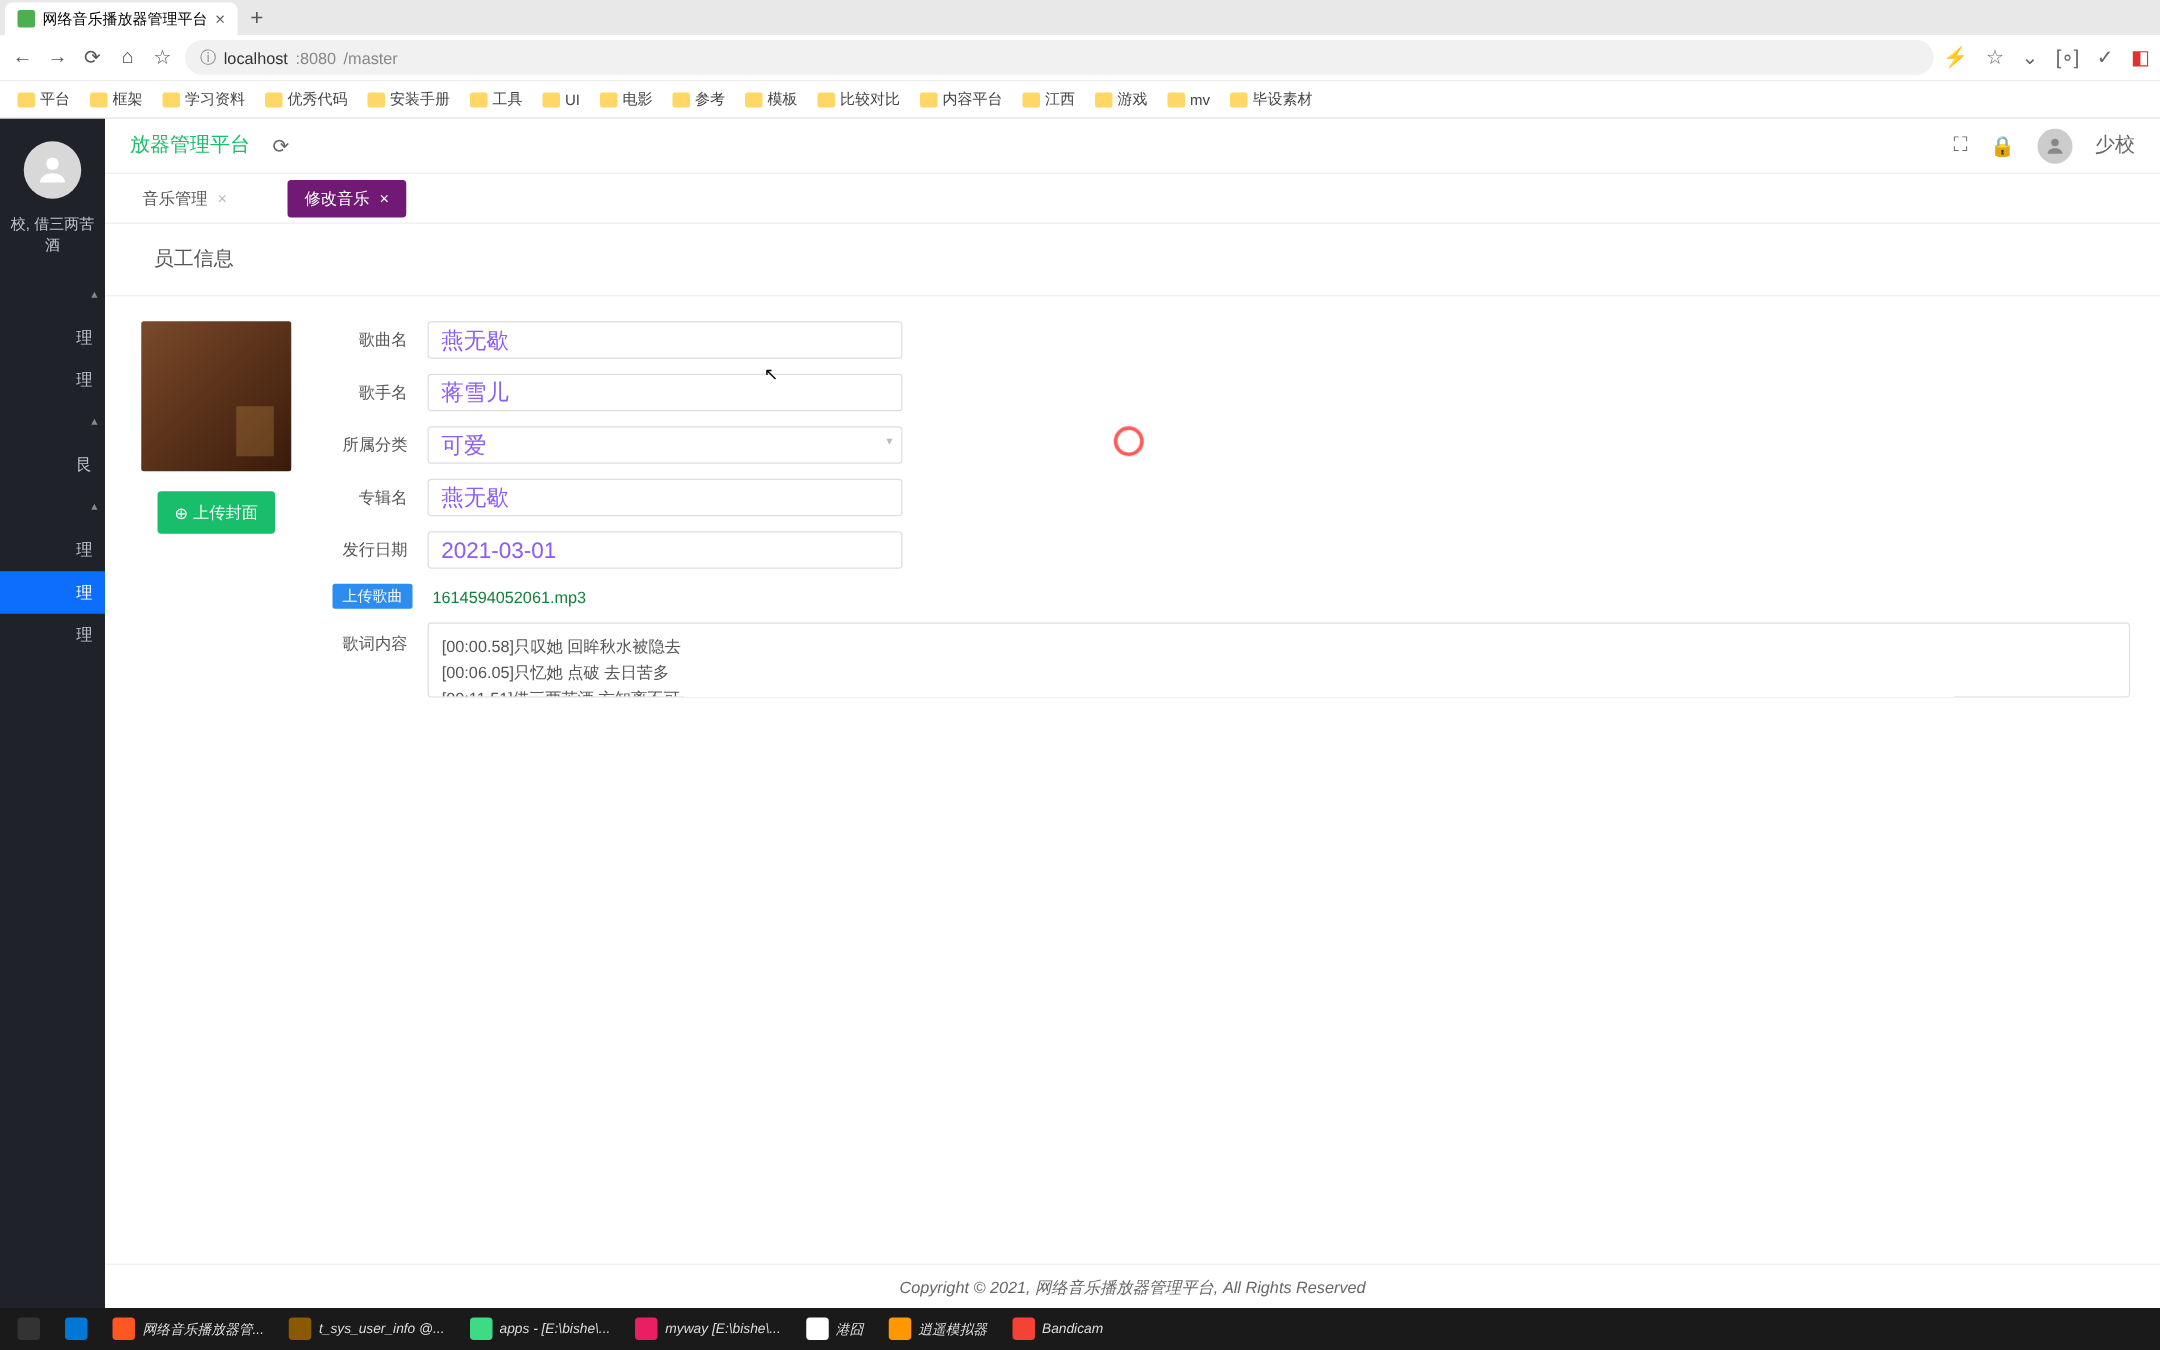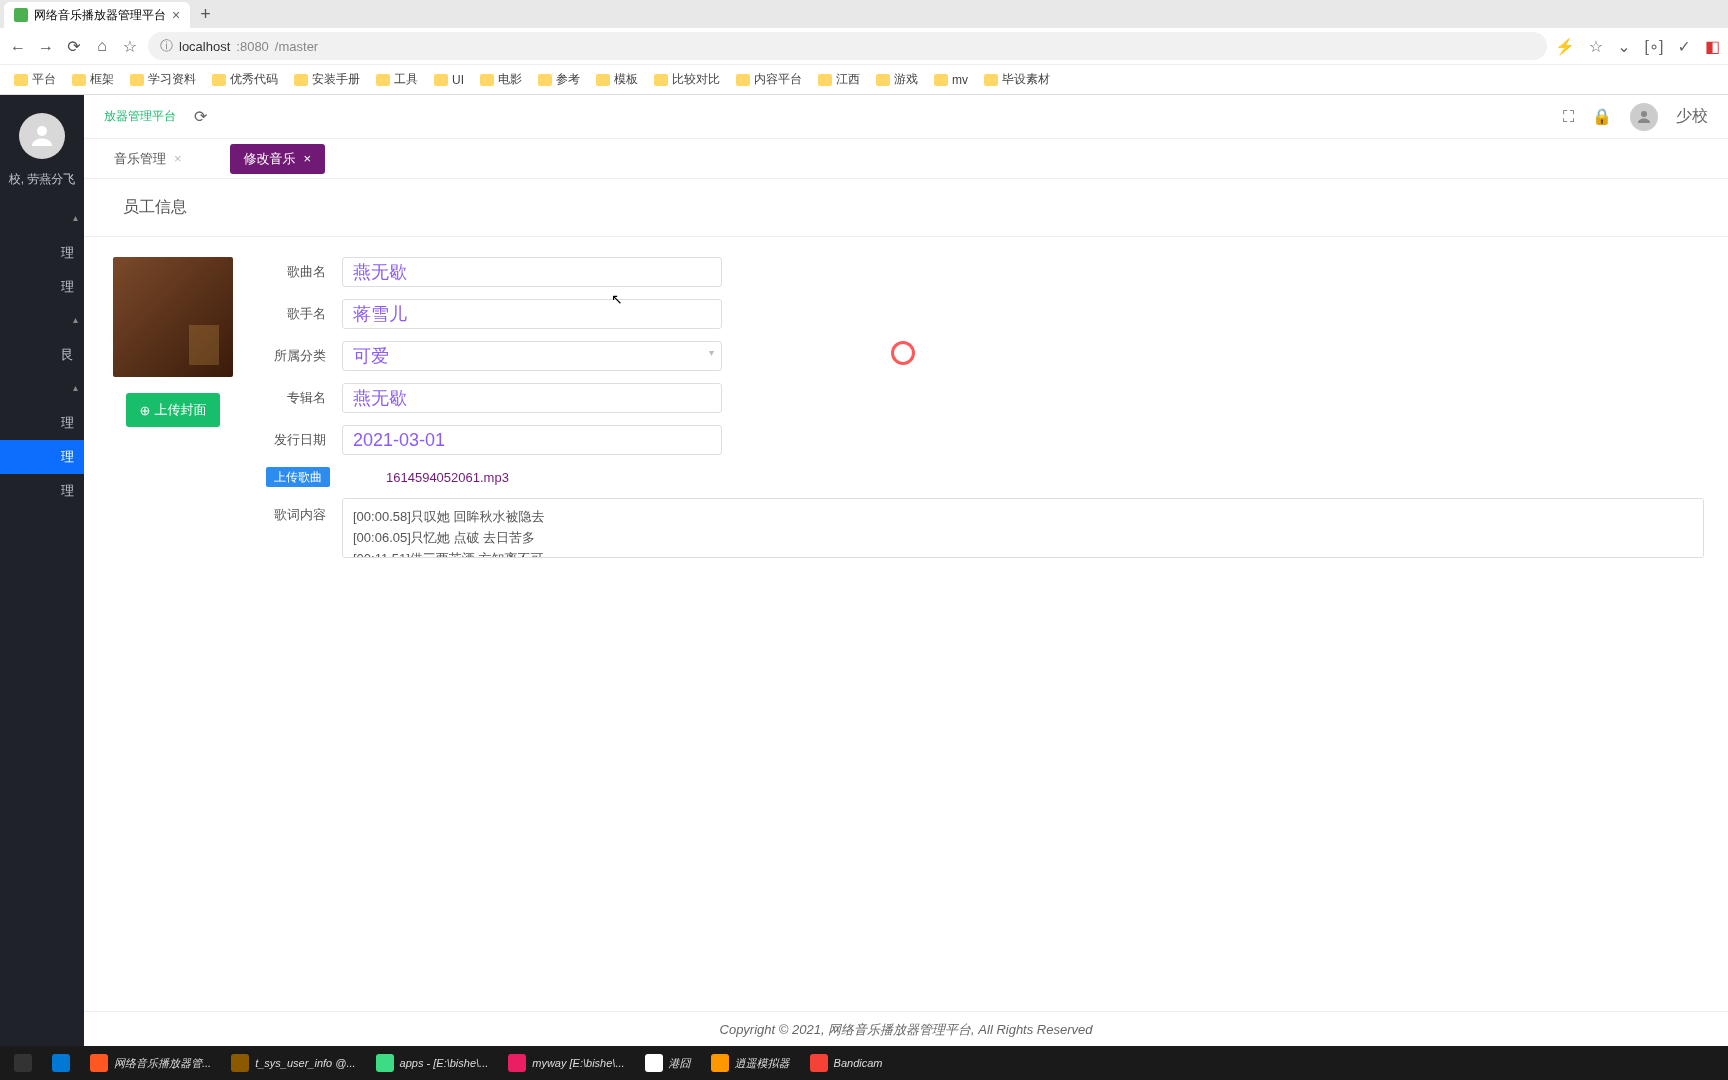--- a/index.html
+++ b/index.html
@@ -29,21 +29,21 @@
 .sidebar .avatar-lg { width: 46px; height: 46px; border-radius: 50%; background: #d8d8d8; margin: 18px auto 8px; display: flex; align-items: center; justify-content: center; }
 .sidebar .welcome { font-size: 12px; text-align: center; padding: 4px; }
 .sidebar .menu { margin-top: 10px; }
 .sidebar .menu-item { height: 34px; display: flex; align-items: center; justify-content: flex-end; padding: 0 10px; font-size: 13px; position: relative; cursor: pointer; }
 .sidebar .menu-item.active { background: #0d6efd; color: #fff; }
 .sidebar .menu-item .caret { position: absolute; right: 6px; top: 10px; font-size: 10px; color: #888; }
 
 .main { flex: 1; display: flex; flex-direction: column; background: #fff; }
 .top-bar { height: 44px; display: flex; align-items: center; justify-content: space-between; padding: 0 20px; border-bottom: 1px solid #eee; }
 .top-left { display: flex; align-items: center; gap: 18px; }
-.brand { color: #19be6b; font-size: 12px; font-family: Liberation Mono, monospace; }
+.brand { color: #19be6b; font-size: 16px; font-family: Liberation Mono, monospace; }
 .refresh { color: #666; cursor: pointer; }
 .top-right { display: flex; align-items: center; gap: 18px; color: #666; }
 .user-avatar { width: 28px; height: 28px; border-radius: 50%; background: #ccc; display: flex; align-items: center; justify-content: center; }
 
 .tabs-row { height: 40px; display: flex; align-items: center; padding: 0 16px; gap: 0; border-bottom: 1px solid #eee; }
 .content-tab { display: flex; align-items: center; gap: 8px; padding: 6px 14px; font-size: 13px; border-radius: 3px; cursor: pointer; }
 .content-tab.inactive { color: #555; }
 .content-tab.inactive .x { color: #bbb; }
 .content-tab.active { background: #701a75; color: #fff; margin-left: 34px; }
 .content-tab.active .x { color: #fff; }
@@ -58,21 +58,21 @@
 .cover-img::after { content: ''; position: absolute; right: 14px; bottom: 12px; width: 30px; height: 40px; background: rgba(255,200,100,0.2); }
 .upload-btn { background: #19be6b; color: #fff; font-size: 13px; padding: 8px 14px; border-radius: 3px; cursor: pointer; display: flex; align-items: center; gap: 4px; }
 
 .form-col { flex: 1; display: flex; flex-direction: column; gap: 12px; }
 .form-row { display: flex; align-items: flex-start; gap: 16px; }
 .form-label { width: 60px; text-align: right; font-size: 13px; color: #555; padding-top: 6px; }
 .form-input { width: 380px; height: 30px; border: 1px solid #dcdee2; border-radius: 3px; padding: 0 10px; font-size: 18px; color: #8b5cf6; }
 .form-select { position: relative; }
 .form-select::after { content: '▾'; position: absolute; right: 8px; top: 6px; color: #bbb; font-size: 10px; }
 .upload-tag { background: #2d8cf0; color: #fff; font-size: 12px; padding: 3px 8px; border-radius: 2px; }
-.file-name { font-size: 13px; color: #701a75; padding-top: 3px; margin-left: 40px; }
+.file-name { font-size: 13px; color: #15803d; padding-top: 3px; }
 .lyrics-box { flex: 1; border: 1px solid #dcdee2; border-radius: 3px; padding: 8px 10px; font-size: 13px; color: #555; line-height: 1.6; overflow-y: scroll; width: 900px; resize: none; white-space: pre; font-family: inherit; }
 .lyrics-row { flex: 1; }
 .lyrics-row .form-label { padding-top: 8px; }
 
 .footer { height: 36px; display: flex; align-items: center; justify-content: center; font-size: 13px; color: #666; background: #fff; border-top: 1px solid #eee; font-style: italic; }
 
 .taskbar { height: 34px; background: #1a1a1a; display: flex; align-items: center; padding: 0 6px; gap: 4px; position: fixed; bottom: 0; left: 0; right: 0; }
 .task-item { height: 28px; display: flex; align-items: center; gap: 6px; padding: 0 8px; font-size: 11px; color: #ddd; border-radius: 2px; cursor: pointer; font-style: italic; }
 .task-icon { width: 18px; height: 18px; border-radius: 3px; }
 
@@ -181,21 +181,21 @@
 </div>
 
 <div class="app">
   <div class="sidebar">
     <div class="avatar-lg">
       <svg width="30" height="30" viewBox="0 0 24 24" fill="#fff">
           <circle cx="12" cy="8" r="4"></circle>
           <path d="M4 20c0-4 4-6 8-6s8 2 8 6z"></path>
         </svg>
     </div>
-    <div class="welcome">校, 劳燕分飞</div>
+    <div class="welcome">校, 借三两苦酒</div>
     <div class="menu" id="sidebar-menu">
         <div class="menu-item">
           <span></span>
           <span class="caret">▴</span>
         </div>
         <div class="menu-item">
           <span>理</span>
         </div>
         <div class="menu-item">
           <span>理</span>

